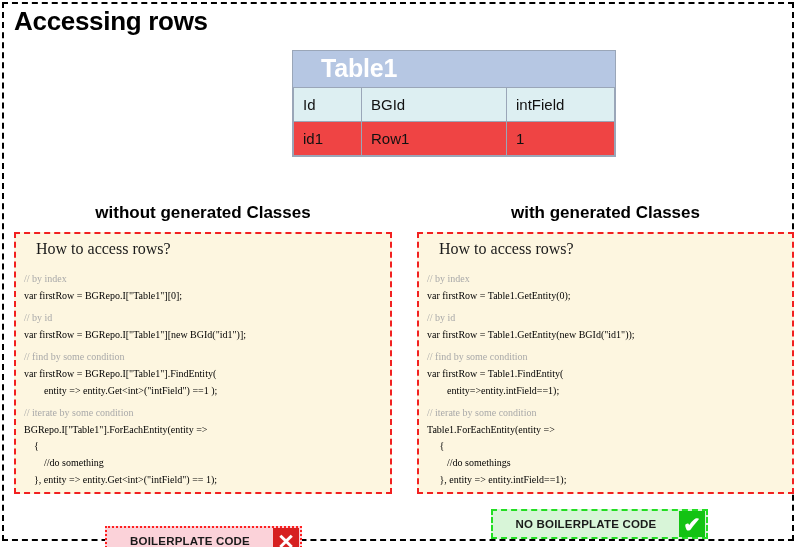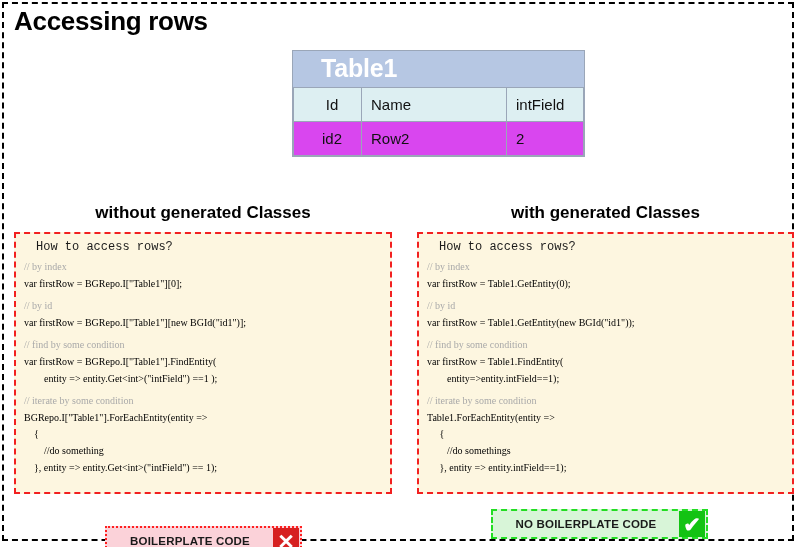--- a/index.html
+++ b/index.html
@@ -20,24 +20,24 @@
   
   .title{
     position:absolute; left:10px; top:2px;
     font-size:26px; font-weight:bold; color:#000000;
     letter-spacing:-0.3px;
     white-space:nowrap;
   }
   
   .tbl-wrap{
     position:absolute; left:288px; top:46px;
-    width:293px;
+    width:324px;
     border:1px solid #9aa6b8;
     box-sizing:border-box;
-    background:#d946ef;
+    background:#ef4444;
   }
   .tbl-title{
     background:#b6c7e3;
     color:#ffffff;
     font-size:25px;
     font-weight:bold;
     padding:4px 0 6px 28px;
     line-height:1.05;
     letter-spacing:-0.2px;
   }
@@ -51,21 +51,21 @@
     font-size:15px;
     color:#111111;
     padding:5px 0 6px 9px;
     height:22px;
     overflow:hidden;
     white-space:nowrap;
   }
   table.dt tr.hdr td{
     background:#ddeff2;
   }
-  .c1{width:58px;text-align:center;}
+  .c1{width:58px;}
   .c2{width:135px;}
   .c3{width:auto;}
   
   .sec-head{
     position:absolute;
     font-size:17px; font-weight:bold; color:#000000;
     text-align:center;
     white-space:nowrap;
   }
   #head-left{ left:10px; top:199px; width:378px; }
@@ -75,25 +75,25 @@
     position:absolute;
     background:#fdf6e0;
     border:2px dashed #f22020;
     box-sizing:border-box;
     padding:6px 8px 4px 8px;
     overflow:hidden;
   }
   #panel-left{ left:10px; top:228px; width:378px; height:262px; }
   #panel-right{ left:413px; top:228px; width:377px; height:262px; }
   .code-head{
-    font-family:Liberation Mono, monospace;
-    font-size:12px;
+    font-family:Liberation Serif, serif;
+    font-size:16px;
     color:#1a1a1a;
     padding-left:12px;
-    margin-bottom:5px;
+    margin-bottom:13px;
     white-space:nowrap;
   }
   .code-body{
     font-family:"Liberation Serif", serif;
     font-size:10px;
     line-height:16.6px;
     color:#000000;
     white-space:pre;
   }
   .cmt{ color:#a9a9a9; }
@@ -144,27 +144,27 @@
 <div class="slide">
 
   <div class="title">Accessing rows</div>
 
   <div class="tbl-wrap">
     <div class="tbl-title">Table1</div>
     <table class="dt">
       <tbody>
           <tr class="hdr">
         <td class="c1">Id</td>
-        <td class="c2">Name</td>
+        <td class="c2">BGId</td>
         <td class="c3">intField</td>
       </tr>
       <tr>
-        <td class="c1">id2</td>
-        <td class="c2">Row2</td>
-        <td class="c3">2</td>
+        <td class="c1">id1</td>
+        <td class="c2">Row1</td>
+        <td class="c3">1</td>
       </tr>
     </tbody>
       </table>
   </div>
 
   <div class="sec-head" id="head-right">with generated Classes</div>
   <div class="sec-head" id="head-left">without generated Classes</div>
 
   <div class="code-panel" id="panel-left">
     <div class="code-head">How to access rows?</div>

